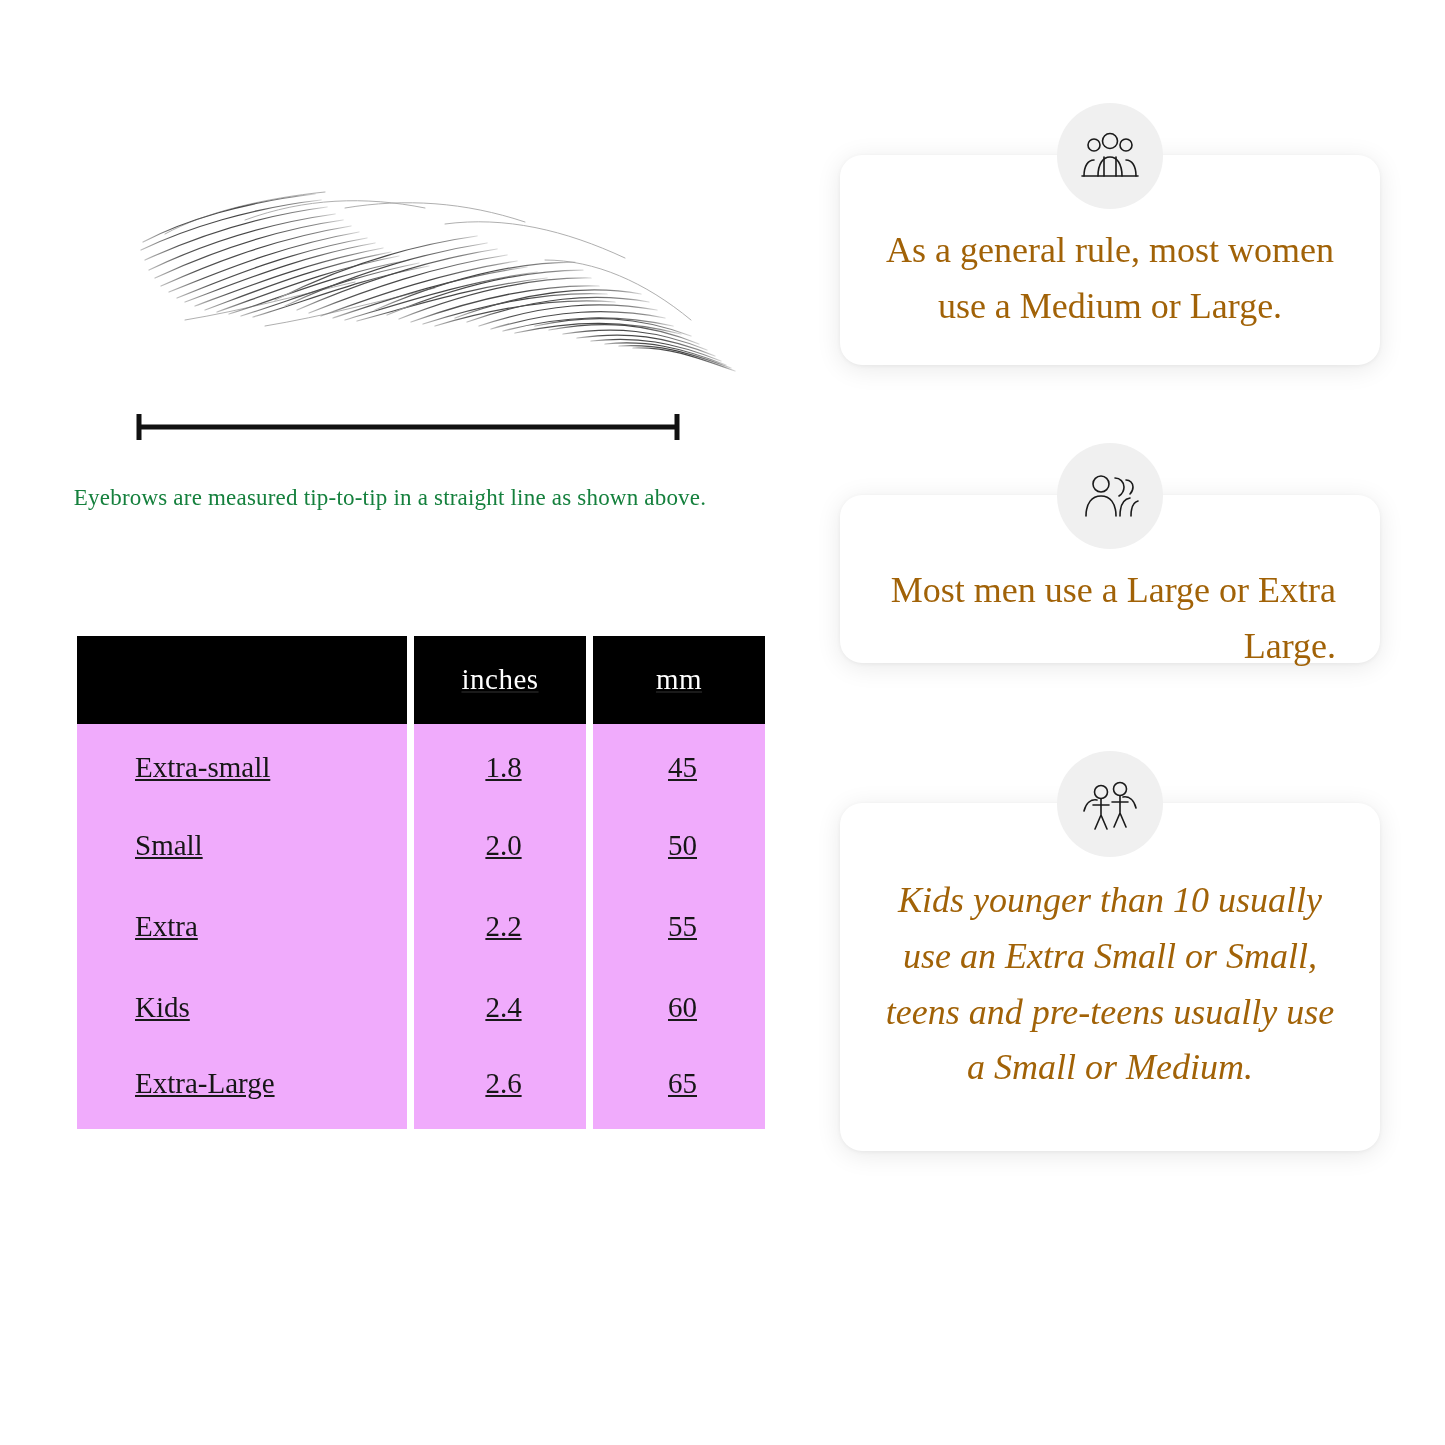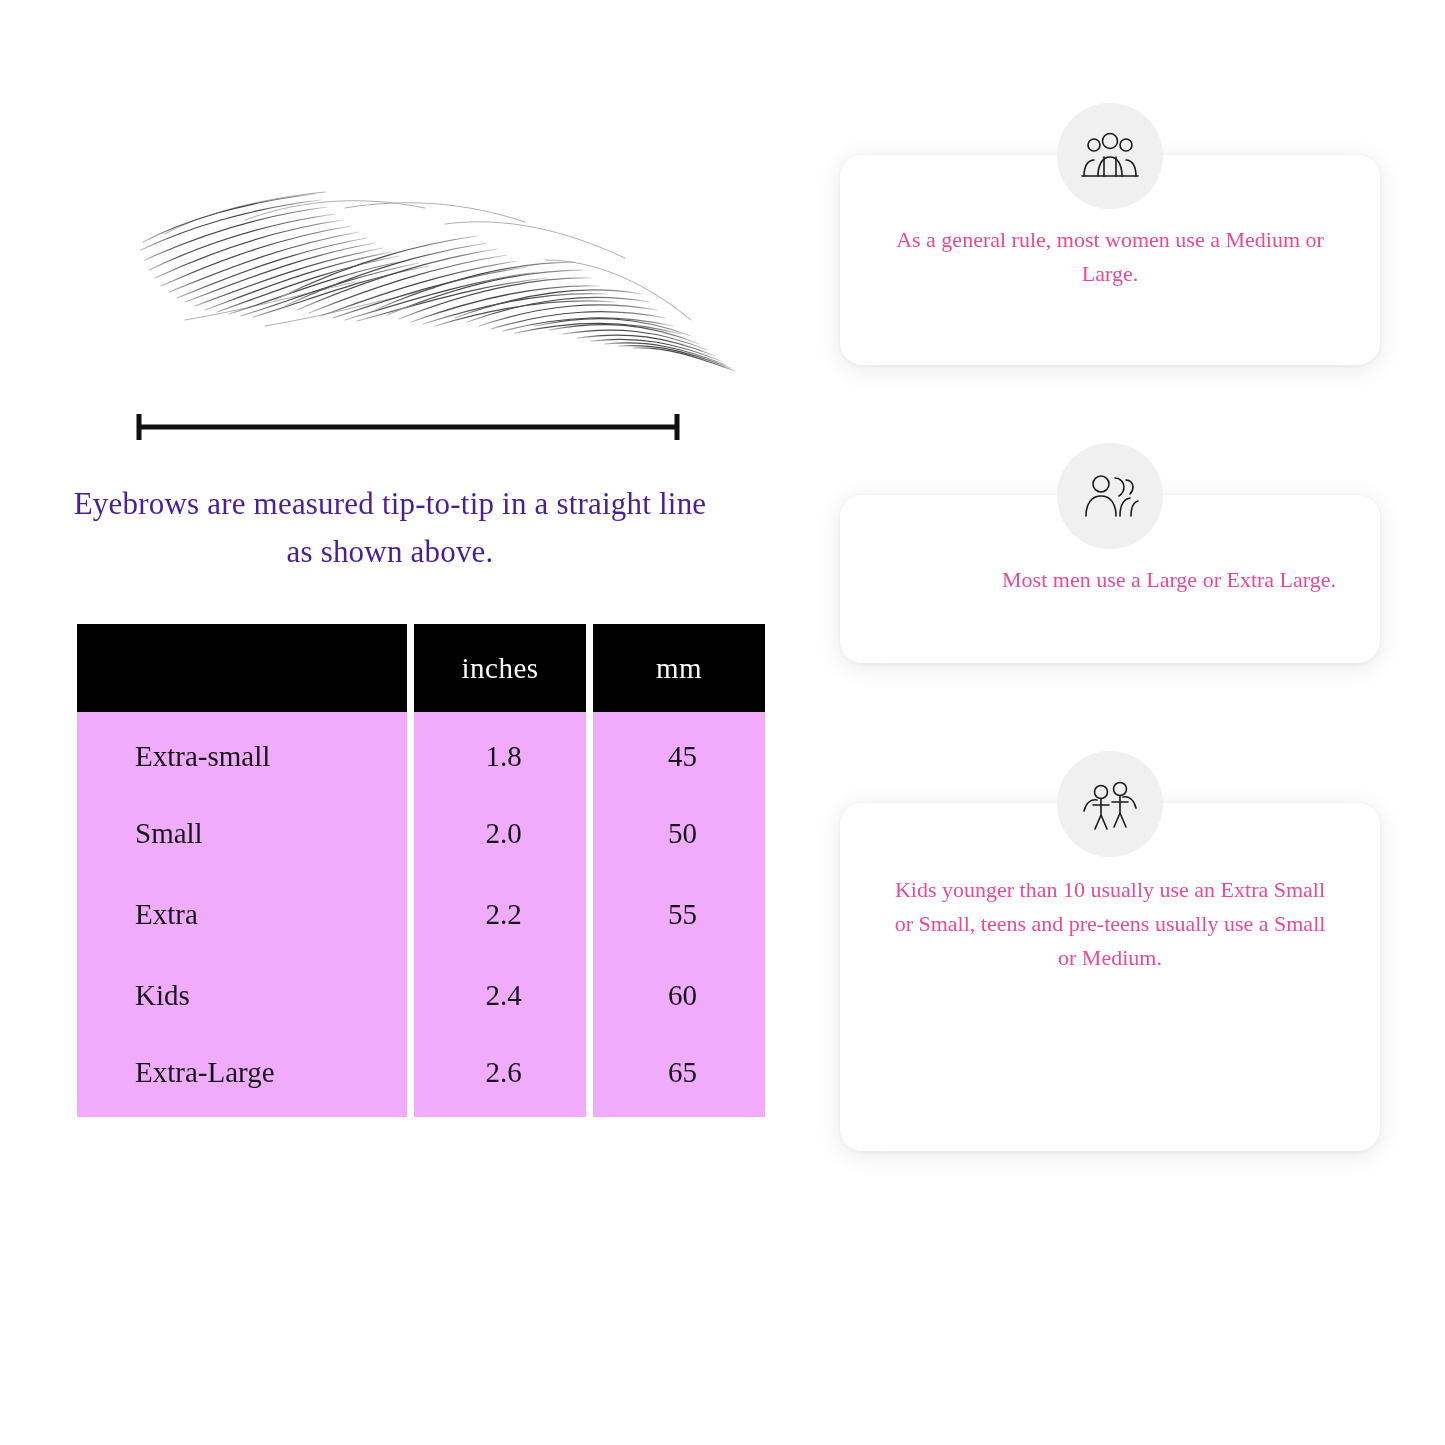--- a/index.html
+++ b/index.html
@@ -43,33 +43,34 @@
     left: 8px;
     top: 262px;
     width: 550px;
     height: 30px;
   }
 
   .caption {
     margin-top: 30px;
     width: 640px;
     text-align: center;
-    font-size: 31px;
+    font-size: 23px;
     line-height: 1.55;
     letter-spacing: 0.2px;
-    color: #4c1d95;
+    color: #15803d;
   }
 
   
   .size-table {
-    margin-top: 48px;
+    margin-top: 120px;
     width: 695px;
     border-collapse: separate;
     border-spacing: 7px 0;
     table-layout: fixed;
+    text-decoration: underline;
   }
   .size-table thead th {
     background: #000000;
     color: #ffffff;
     height: 88px;
     font-size: 29px;
     font-weight: normal;
     letter-spacing: 0.5px;
     vertical-align: middle;
   }
@@ -105,23 +106,23 @@
     position: relative;
     background: #ffffff;
     border-radius: 22px;
     box-shadow: 0 4px 26px rgba(0,0,0,0.09), 0 1px 4px rgba(0,0,0,0.05);
     padding: 62px 44px 40px 44px;
     text-align: center;
     margin-bottom: 90px;
   }
 
   .note-card .note-text {
-    font-size: 22px;
+    font-size: 36px;
     line-height: 1.55;
-    color: #ec4899;
+    color: #a16207;
   }
 
   .note-icon {
     position: absolute;
     left: 50%;
     top: -52px;
     transform: translateX(-50%);
     width: 106px;
     height: 106px;
     border-radius: 50%;
@@ -130,21 +131,21 @@
     align-items: center;
     justify-content: center;
   }
   .note-icon svg { display: block; }
 
   .card-1 { height: 210px; }
   .card-2 { height: 168px; margin-top: 130px; text-align: right; }
   .card-3 { height: 348px; margin-top: 140px; }
 
   .card-1 .note-text, .card-2 .note-text { padding-top: 6px; }
-  .card-3 .note-text { padding-top: 8px; }
+  .card-3 .note-text { padding-top: 8px; font-style: italic; }
 </style>
 </head>
 <body>
 
 <div class="page">
 
   <div class="left-col">
 
     <div class="brow-figure">
       <svg class="brow-svg" viewBox="0 0 620 230">

